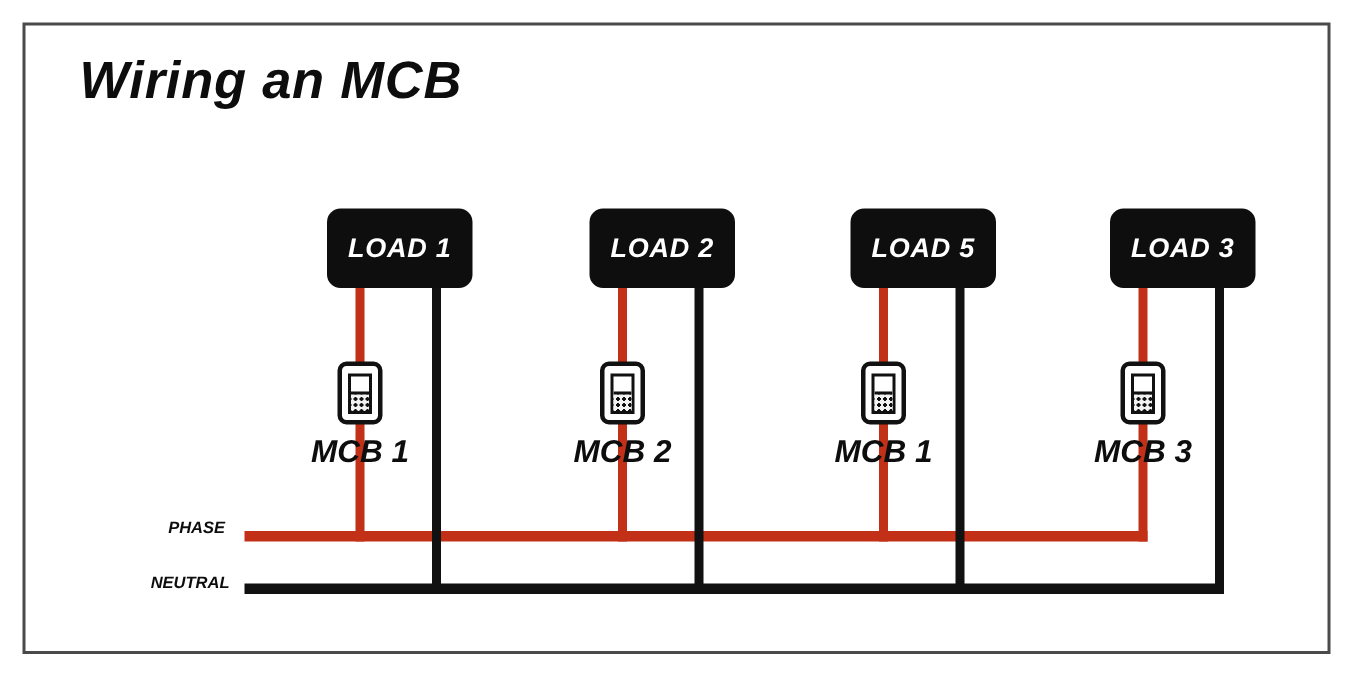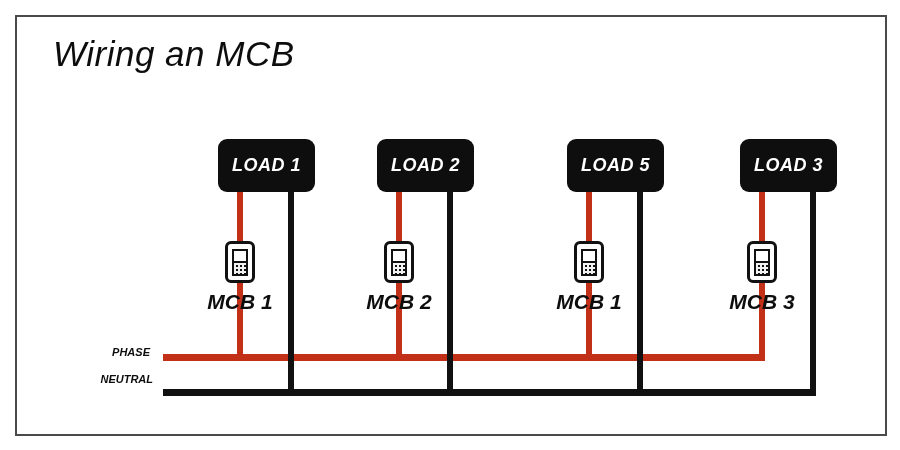--- a/index.html
+++ b/index.html
@@ -11,21 +11,21 @@
   .canvas{
     position:relative;width:900px;height:450px;background:#ffffff;overflow:hidden;
     font-family:"Liberation Sans",sans-serif;
   }
   .frame{
     position:absolute;left:15px;top:15px;width:868px;height:417px;
     border:2px solid var(--frame-gray,#4a4a4a);background:#ffffff;
   }
   .title{
     position:absolute;left:53px;top:34px;
-    font-size:35px;font-weight:normal;font-style:italic;color:#0d0d0d;letter-spacing:0.5px;
+    font-size:35px;font-weight:bold;font-style:italic;color:#0d0d0d;letter-spacing:0.5px;
   }
   .circuit{position:absolute;top:0;height:450px;width:97px;}
   .load-box{
     position:absolute;left:0;top:115px;width:97px;height:53px;
     background:#0e0e0e;border-radius:9px;z-index:3;
     display:flex;align-items:center;justify-content:center;margin-top:24px;
   }
   .load-box span{
     color:#ffffff;font-size:18px;font-weight:bold;font-style:italic;letter-spacing:0.5px;
   }
@@ -53,21 +53,21 @@
     position:absolute;left:-14px;top:290px;width:72px;text-align:center;
     font-size:21px;font-weight:bold;font-style:italic;color:#0d0d0d;z-index:4;
   }
   .bus{position:absolute;height:7px;z-index:1;}
   .bus.phase{left:163px;top:354px;width:602px;background:var(--phase-red,#c23018);}
   .bus.neutral{left:163px;top:389px;width:653px;background:var(--wire-black,#111111);z-index:2;}
   .bus-label{
     position:absolute;text-align:right;font-size:11px;font-weight:bold;font-style:italic;color:#0d0d0d;
   }
   .bus-label.phase-label{left:30px;top:346px;width:120px;}
-  .bus-label.neutral-label{left:30px;top:373px;width:123px;}
+  .bus-label.neutral-label{left:30px;top:383px;width:123px;}
 </style>
 </head>
 <body>
 
 <div class="canvas">
   <div class="frame"></div>
 
   <div class="title">Wiring an MCB</div>
 
   <div class="circuit" style="left:218px">
@@ -78,21 +78,21 @@
       <span>LOAD 1</span>
     </div>
     <div class="mcb">
       <div class="mcb-inner">
         <div class="mcb-dots"></div>
       </div>
     </div>
     <div class="mcb-label">MCB 1</div>
   </div>
 
-  <div class="circuit" style="left:377px">
+  <div class="circuit" style="left:393px">
     <div class="wire red seg1"></div>
     <div class="wire red seg2"></div>
     <div class="wire black drop"></div>
     <div class="load-box">
       <span>LOAD 2</span>
     </div>
     <div class="mcb">
       <div class="mcb-inner">
         <div class="mcb-dots"></div>
       </div>

